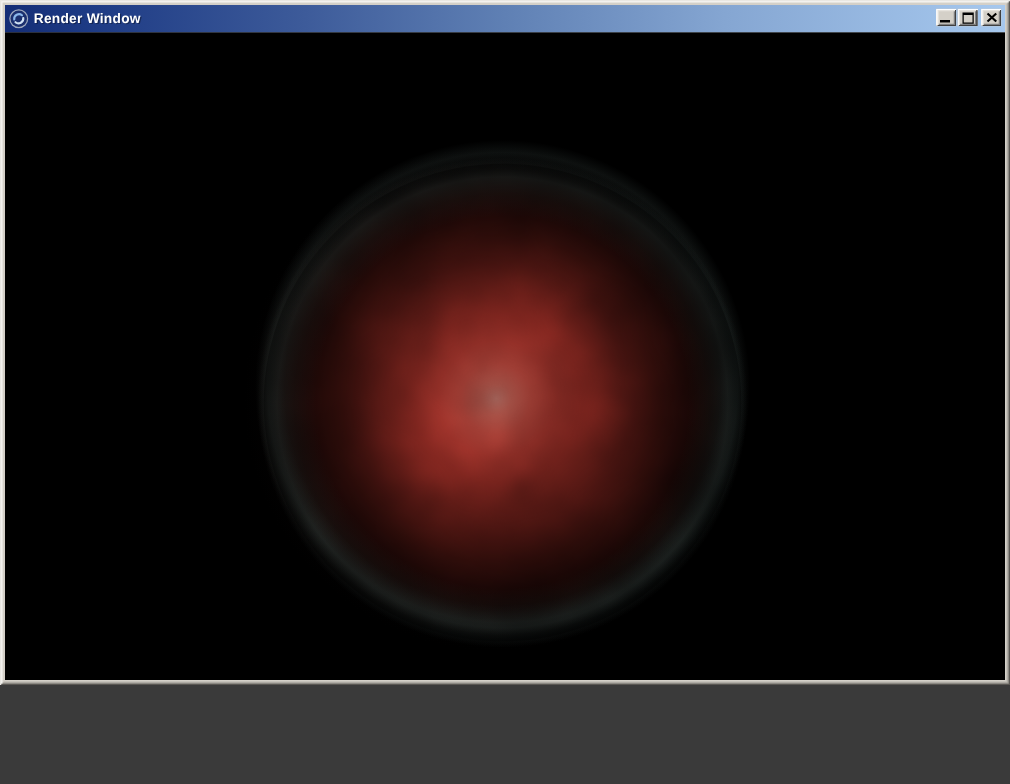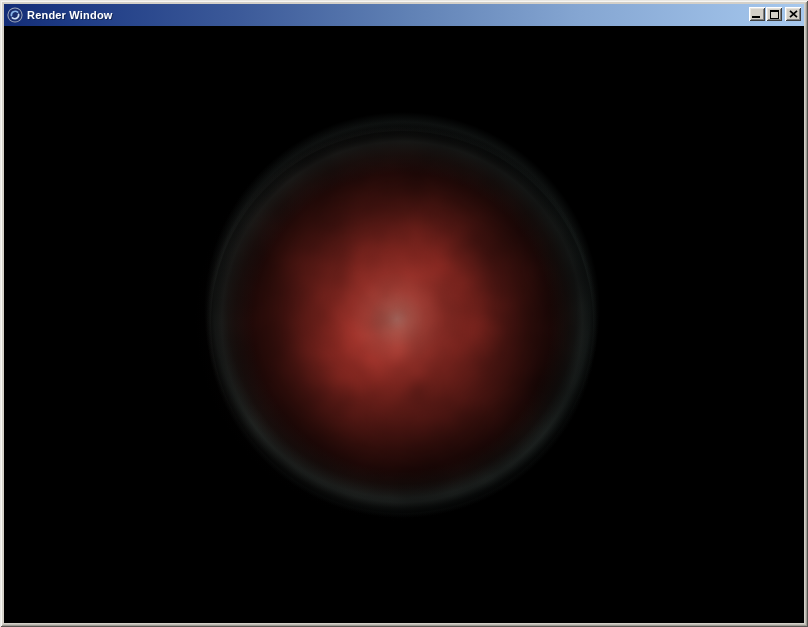--- a/index.html
+++ b/index.html
@@ -1,21 +1,21 @@
 <!DOCTYPE html>
 <html><head>
 <meta charset="utf-8">
 <style>
   html,body{margin:0;padding:0;background:#3a3a3a;}
   *{box-sizing:border-box;}
   body{font-family:"Liberation Sans", sans-serif;}
 
   .window{
     position:relative;
-    width:808px;height:627px;
+    width:808px;height:548px;
     background:#d4d0c8;
     box-shadow:
       inset 1px 1px 0 #e9e7e2,
       inset -1px -1px 0 #5a5753,
       inset 2px 2px 0 #f6f5f2,
       inset -2px -2px 0 #9d9a93,
       inset 3px 3px 0 #d4d0c8,
       inset -3px -3px 0 #c0bdb5;
     overflow:hidden;
   }

